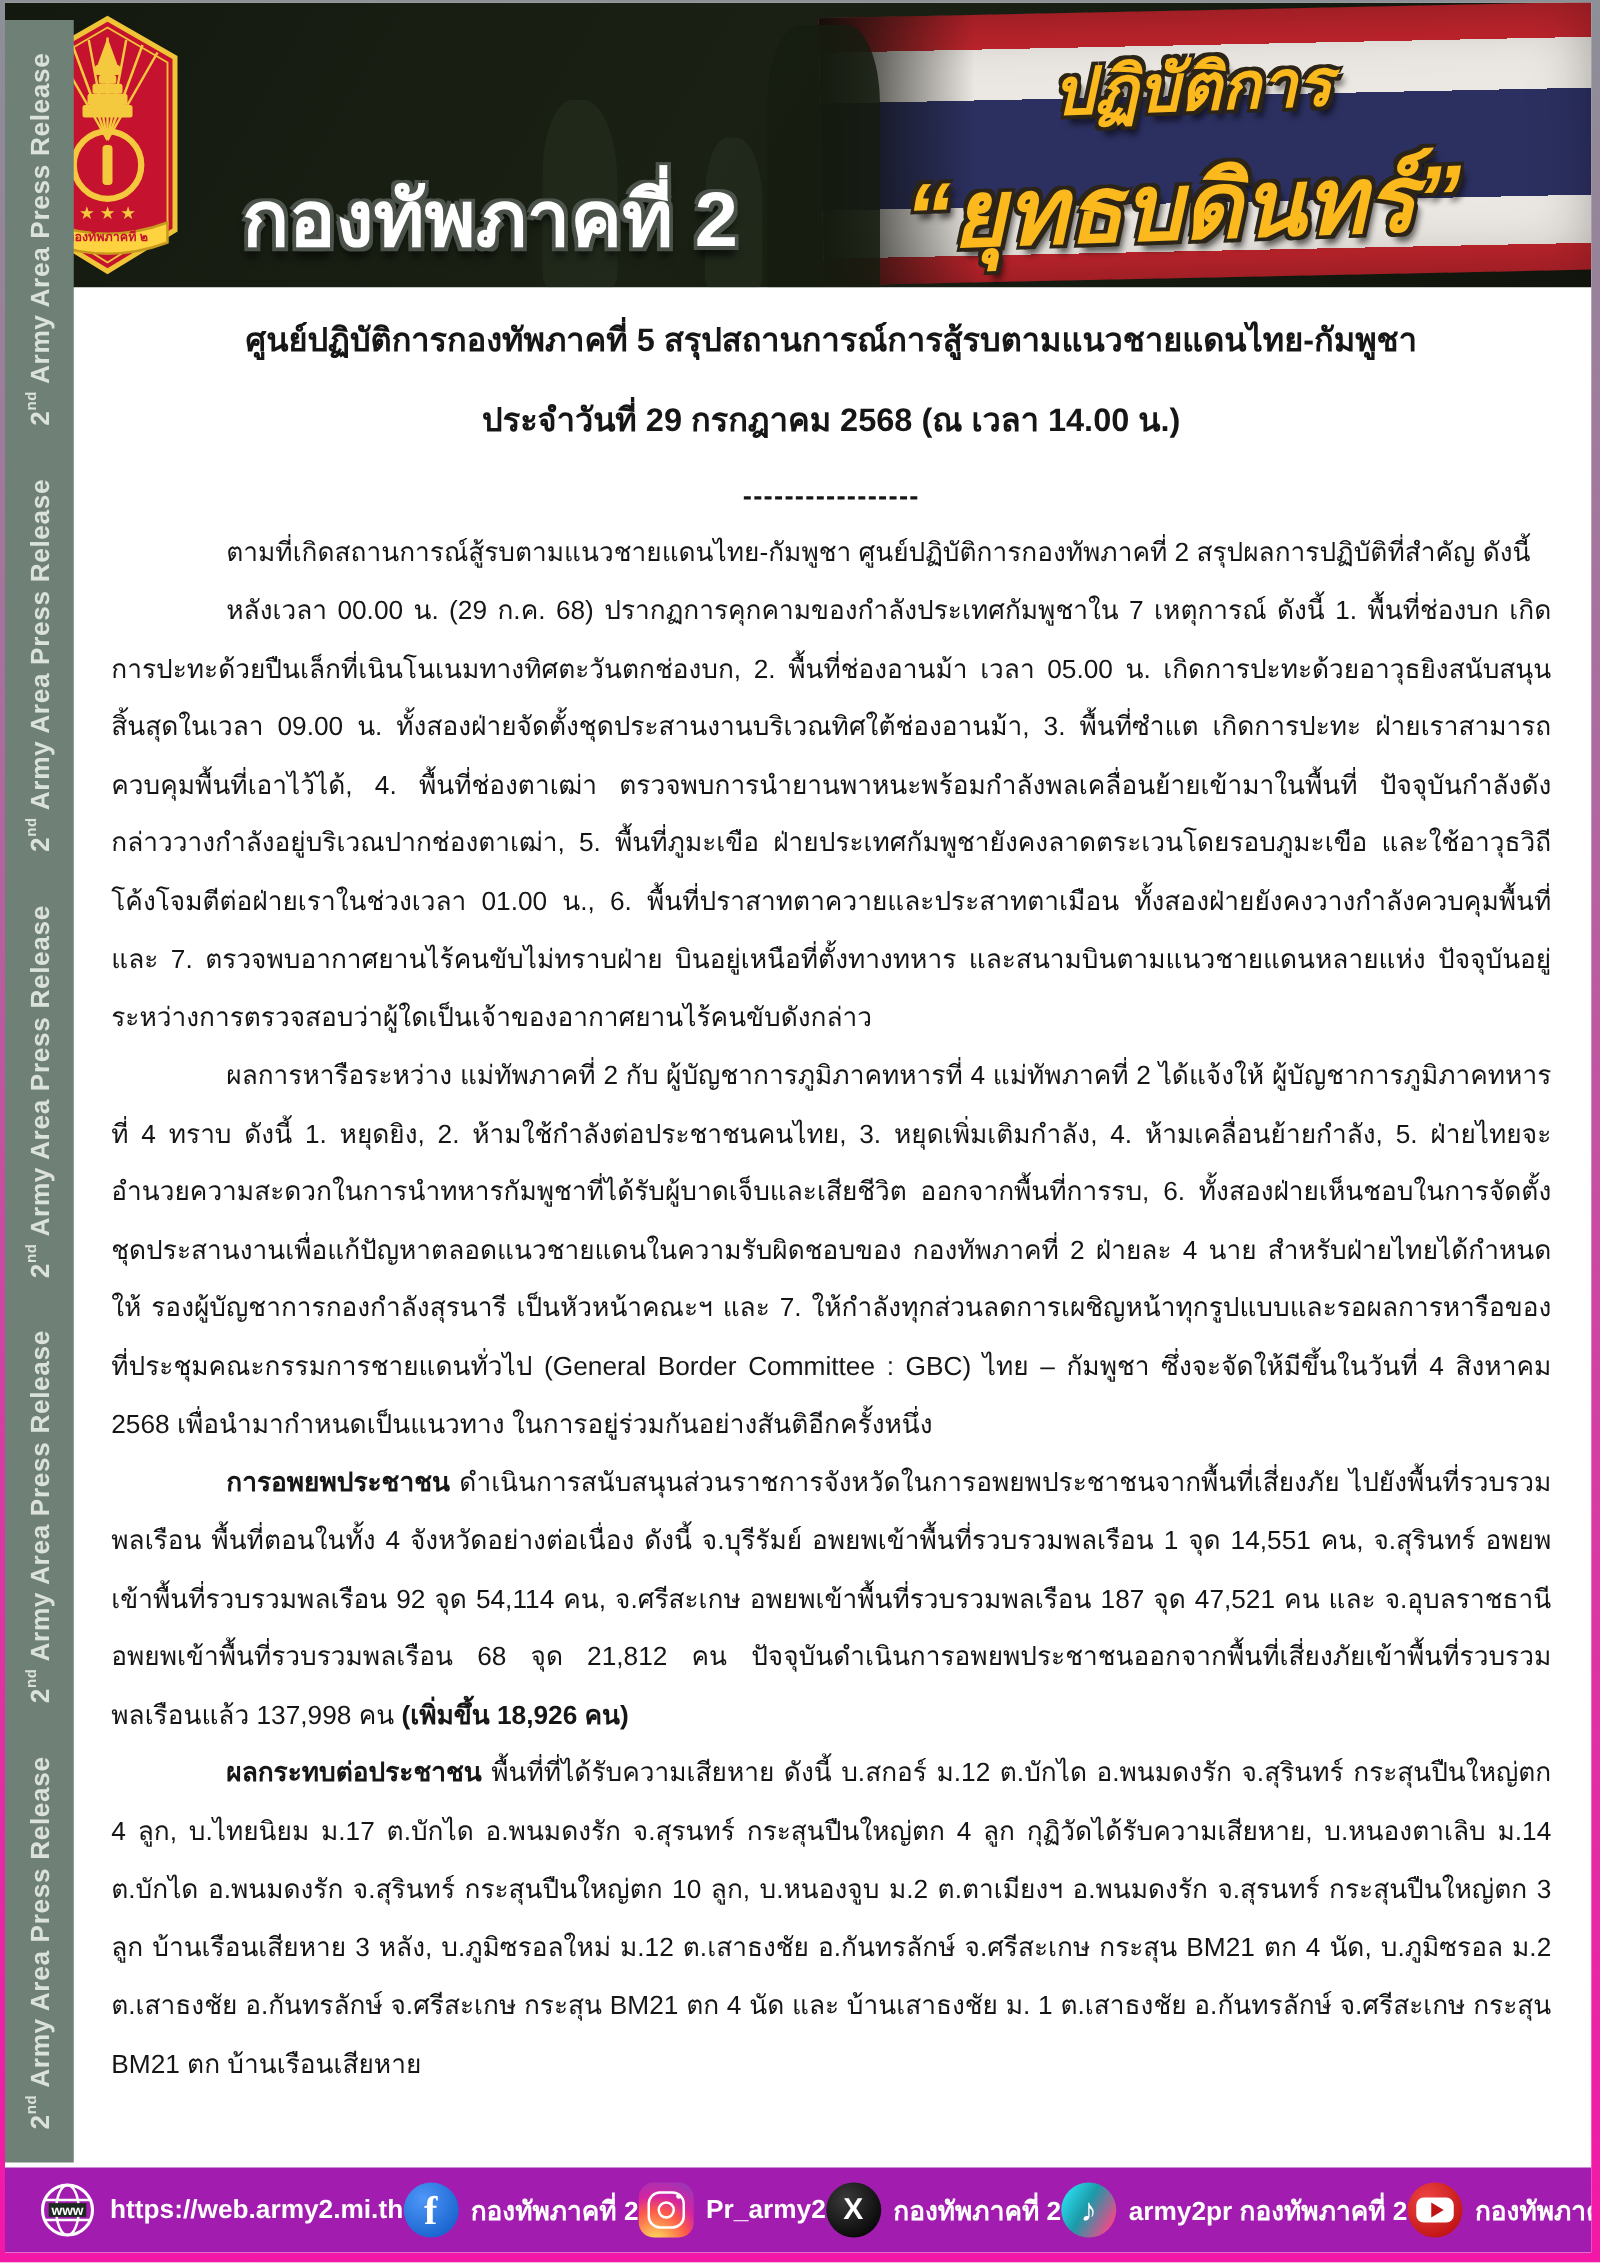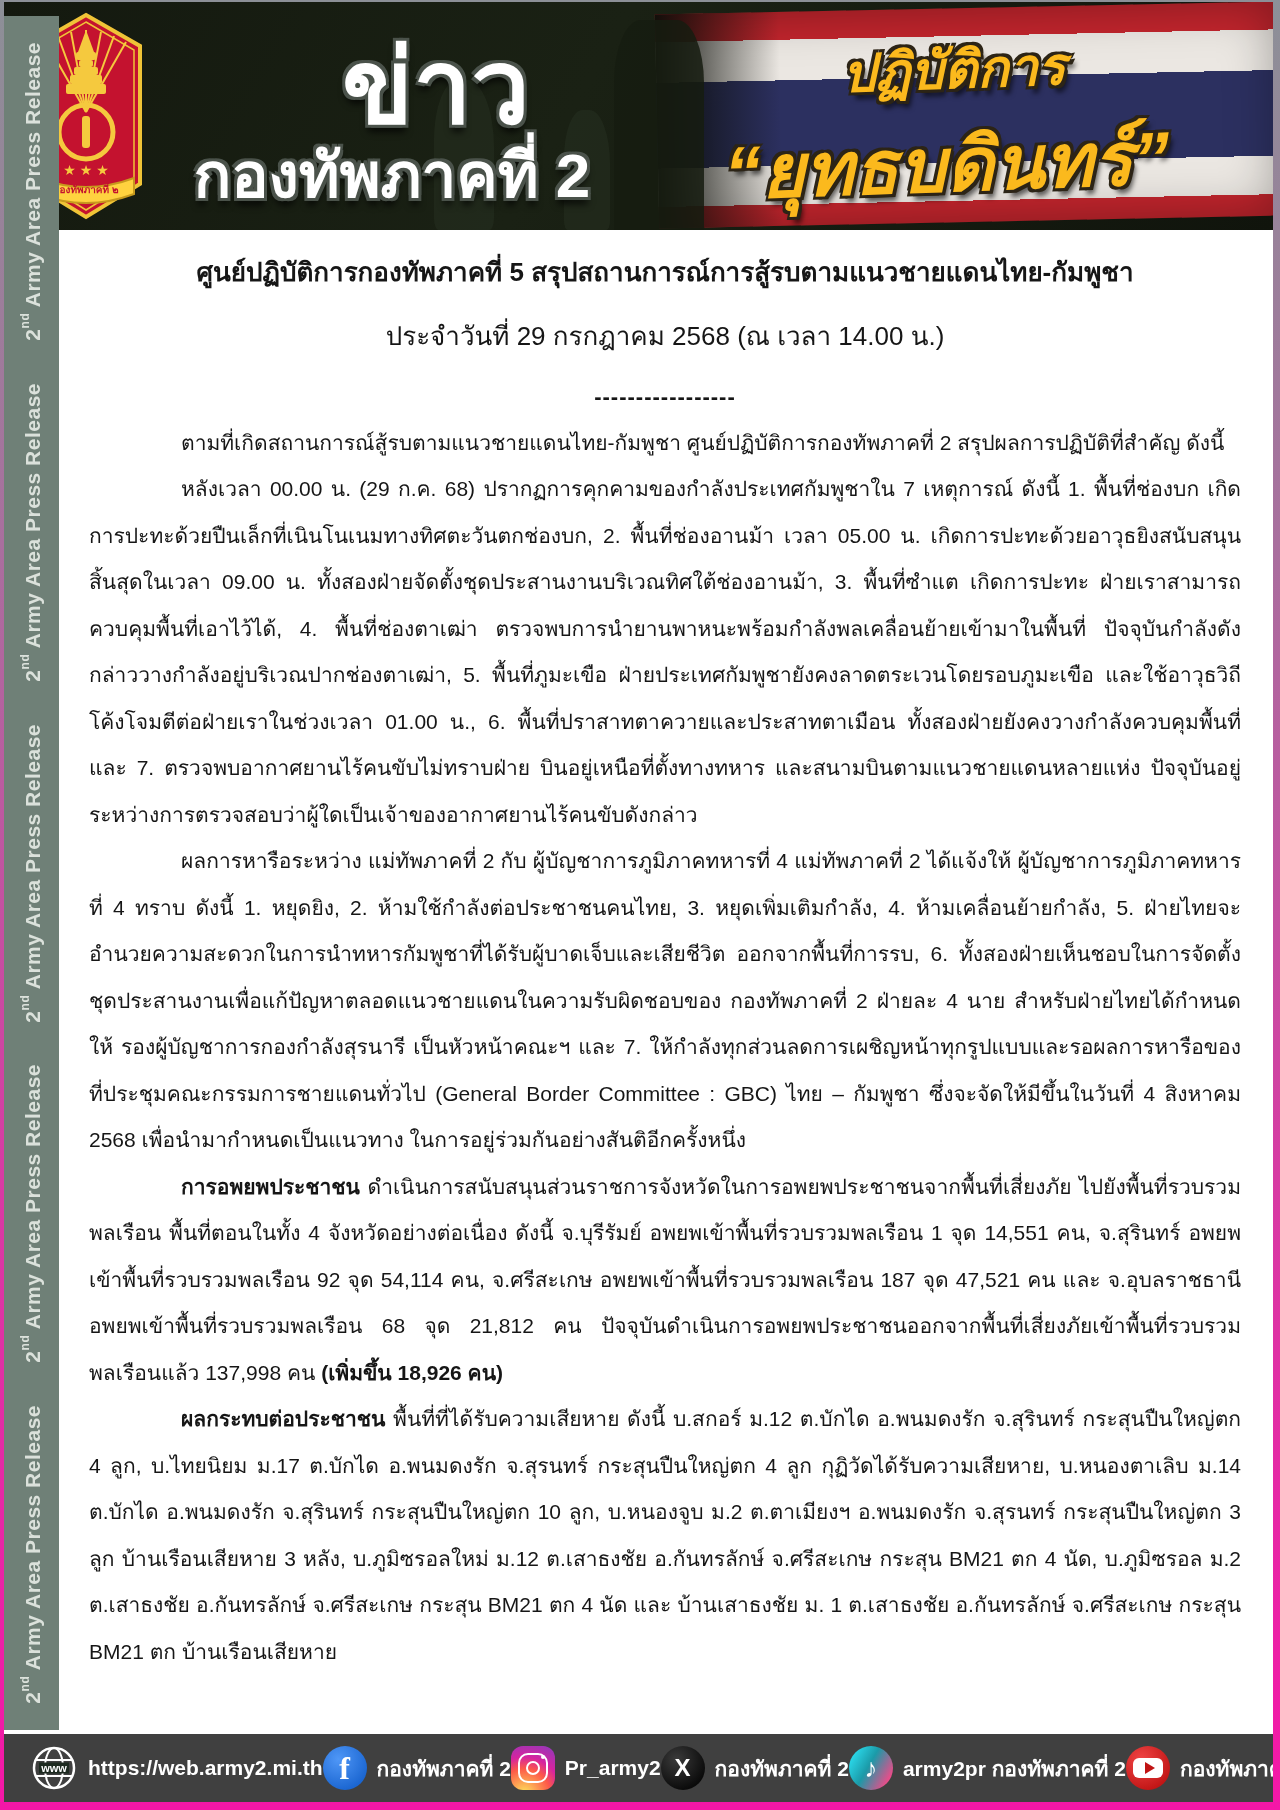--- a/index.html
+++ b/index.html
@@ -46,27 +46,27 @@
              display:flex; flex-direction:column; justify-content:space-between; align-items:center;
              padding:26px 0; overflow:hidden; }
   .side-item { writing-mode:vertical-rl; transform:rotate(180deg); white-space:nowrap;
                color:#dbe1db; font-size:21px; font-weight:600; letter-spacing:.5px; }
   .side-item sup { font-size:12px; }
 
   
   .doc { position:absolute; left:55px; right:0; top:228px; bottom:70px; background:#fff;
          padding:26px 32px 0 30px; color:#161616; }
   .doc-title { text-align:center; font-size:26px; font-weight:bold; line-height:1.25; }
-  .doc-title2 { text-align:center; font-size:26px; font-weight:normal; margin-top:26px; }
+  .doc-title2 { text-align:center; font-size:26px; font-weight:bold; margin-top:26px; }
   .divider { text-align:center; font-size:22px; font-weight:bold; letter-spacing:1px; margin:28px 0 10px 0; }
   .para { font-size:21px; line-height:46.5px; text-align:justify; text-indent:92px; }
   .lead { font-weight:bold; }
 
   
-  .footer { position:absolute; left:0; right:0; bottom:0; height:68px; background:#404040; z-index:4;
+  .footer { position:absolute; left:0; right:0; bottom:0; height:68px; background:#a21caf; z-index:4;
             display:flex; align-items:center; justify-content:space-between; padding:0 26px; }
   .f-item { display:flex; align-items:center; gap:10px; }
   .f-label { color:#ffffff; font-weight:bold; font-size:21px; white-space:nowrap; }
   .icon-badge { width:44px; height:44px; border-radius:50%; display:flex; align-items:center; justify-content:center;
                 flex:0 0 auto; }
   .fb  { background:radial-gradient(circle at 35% 30%, #4f97f7, #1b66d1 75%); color:#fff; font-family:"Liberation Serif",serif;
          font-size:32px; font-weight:bold; }
   .xx  { background:radial-gradient(circle at 35% 30%, #3a3a3a, #0a0a0a 75%); color:#fff; font-size:24px; font-weight:bold; }
   .tk  { background:linear-gradient(120deg,#29d3e4 15%, #1b9aa8 45%, #e84d8a 85%); color:#fff; font-size:26px; font-weight:bold; }
   .ig  { border-radius:12px; background:radial-gradient(circle at 30% 110%, #fdcf59 8%, #fd5949 45%, #d6249f 65%, #9b36b7 92%);
@@ -113,21 +113,20 @@
           <rect x="46" y="63" width="32" height="9" rx="2"></rect>
           <rect x="42" y="72" width="40" height="10" rx="2"></rect>
         </g>
         <circle cx="62" cy="120" r="27" fill="none" stroke="#f5c93e" stroke-width="5"></circle>
         <rect x="58" y="104" width="8" height="32" rx="3" fill="#f5c93e"></rect>
         <text x="62" y="163" text-anchor="middle" font-size="14" fill="#f5c93e">★ ★ ★</text>
         <path d="M14,166 Q62,184 110,166 L110,182 Q62,200 14,182 Z" fill="#ffd23f" stroke="#c79a1d" stroke-width="2"></path>
         <text x="62" y="181" text-anchor="middle" font-size="10" font-weight="bold" fill="#c4122f">กองทัพภาคที่ ๒</text>
       </svg>
 
-      <div class="hdr-news outline-white">ข่าว</div>
       <div class="hdr-unit outline-white">กองทัพภาคที่ 2</div>
       <div class="hdr-op outline-gold">ปฏิบัติการ</div>
       <div class="hdr-opname outline-gold">“ยุทธบดินทร์”</div>
     </div>
 
     <div class="sidebar">
       <div class="side-item"><span>2</span><sup>nd</sup><span> Army Area Press Release</span></div>
       <div class="side-item"><span>2</span><sup>nd</sup><span> Army Area Press Release</span></div>
       <div class="side-item"><span>2</span><sup>nd</sup><span> Army Area Press Release</span></div>
       <div class="side-item"><span>2</span><sup>nd</sup><span> Army Area Press Release</span></div>

